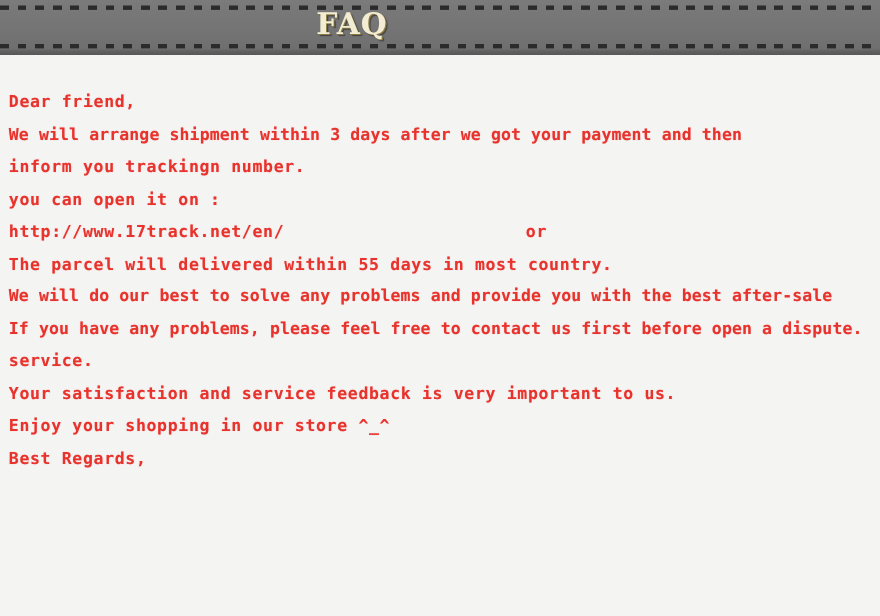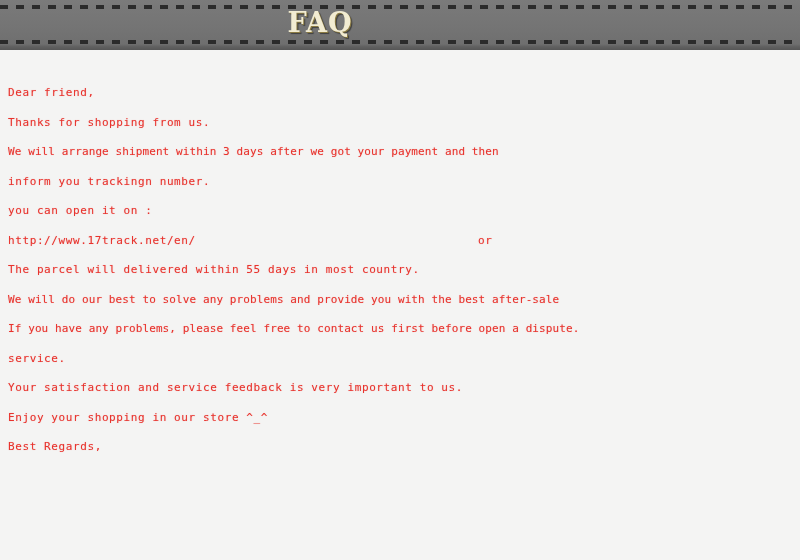--- a/index.html
+++ b/index.html
@@ -64,25 +64,26 @@
   #faq-body {
     position: absolute;
     left: 8px;
     top: 78px;
     width: 790px;
   }
   .faq-line {
     position: relative;
     height: 29.5px;
     line-height: 29.5px;
-    font-size: 11px;
+    font-size: 15px;
     letter-spacing: 0.6px;
     color: #e8332d;
     white-space: pre;
     text-shadow: 0 0 1px rgba(232,51,45,0.35);
+    font-weight: bold;
   }
   .faq-line.tight {
     letter-spacing: 0.1px;
   }
   .faq-line .trailing-or {
     position: absolute;
     left: 470px;
     top: 0;
   }
 </style>
@@ -90,21 +91,20 @@
 <body>
 
 <div id="faq-banner">
   <div class="dash-rule" id="dash-rule-top"></div>
   <div id="faq-title">FAQ</div>
   <div class="dash-rule" id="dash-rule-bottom"></div>
 </div>
 
 <div id="faq-body">
     <div class="faq-line"><span>Dear friend,</span></div>
-    <div class="faq-line"><span>Thanks for shopping from us.</span></div>
     <div class="faq-line tight"><span>We will arrange shipment within 3 days after we got your payment and then</span></div>
     <div class="faq-line"><span>inform you trackingn number.</span></div>
     <div class="faq-line"><span>you can open it on :</span></div>
     <div class="faq-line"><span>http://www.17track.net/en/</span><span class="trailing-or">or</span></div>
     <div class="faq-line"><span>The parcel will delivered within 55 days in most country.</span></div>
     <div class="faq-line tight"><span>We will do our best to solve any problems and provide you with the best after-sale</span></div>
     <div class="faq-line tight"><span>If you have any problems, please feel free to contact us first before open a dispute.</span></div>
     <div class="faq-line"><span>service.</span></div>
     <div class="faq-line"><span>Your satisfaction and service feedback is very important to us.</span></div>
     <div class="faq-line"><span>Enjoy your shopping in our store ^_^</span></div>

